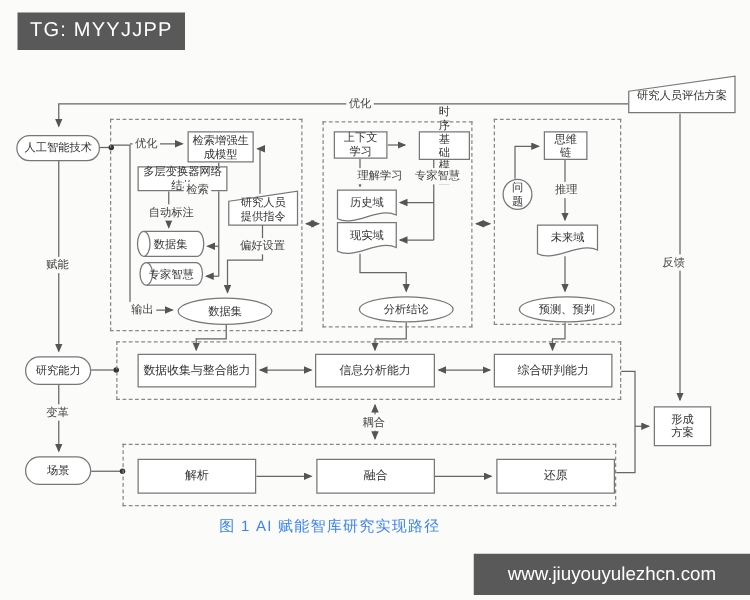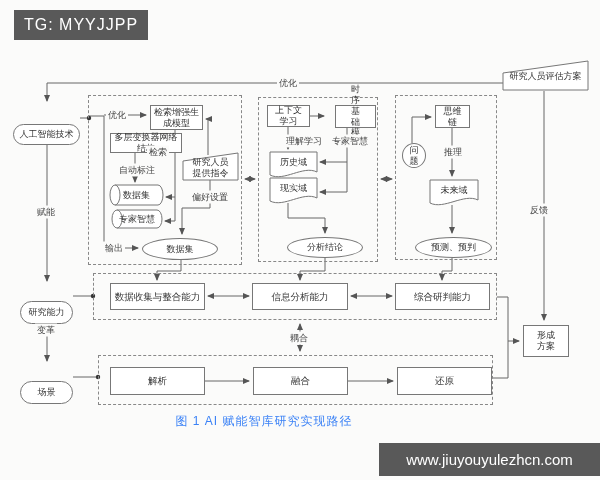--- a/index.html
+++ b/index.html
@@ -11,21 +11,21 @@
   }
   #stage{position:absolute;inset:0;}
   svg.wires{position:absolute;left:0;top:0;z-index:1;}
   .dashedbox{position:absolute;border:1px dashed #888;z-index:1;box-sizing:border-box;background:transparent;}
   .node{
     position:absolute;z-index:2;box-sizing:border-box;
     background:#fff;border:1px solid #777;
     display:flex;align-items:center;justify-content:center;
     text-align:center;font-size:9px;line-height:1.2;color:#333;
   }
-  .stadium{border-radius:12px;margin-top:16px;}
+  .stadium{border-radius:12px;}
   .ellipse{border-radius:50%;}
   .circleN{border-radius:50%;}
   .overlay{
     position:absolute;z-index:2;box-sizing:border-box;background:transparent;border:none;
     display:flex;align-items:center;justify-content:center;text-align:center;
     font-size:9px;line-height:1.2;color:#333;
   }
   .lbl{
     position:absolute;z-index:3;transform:translate(-50%,-50%);
     background:#fbfbfa;padding:0 2px;font-size:9px;color:#444;white-space:nowrap;

